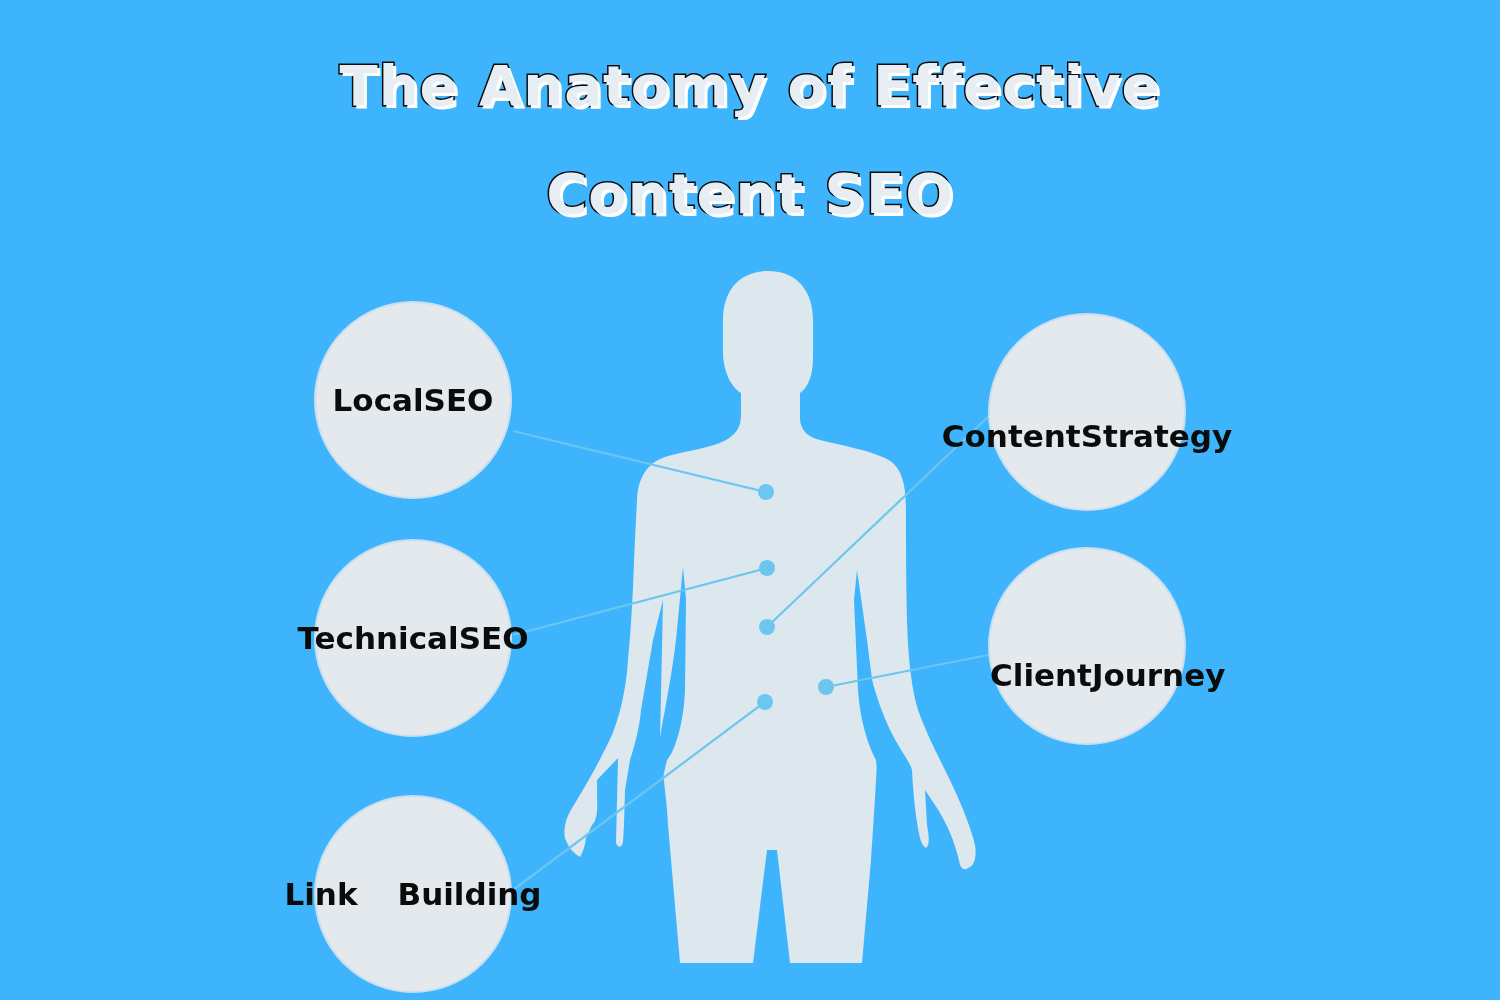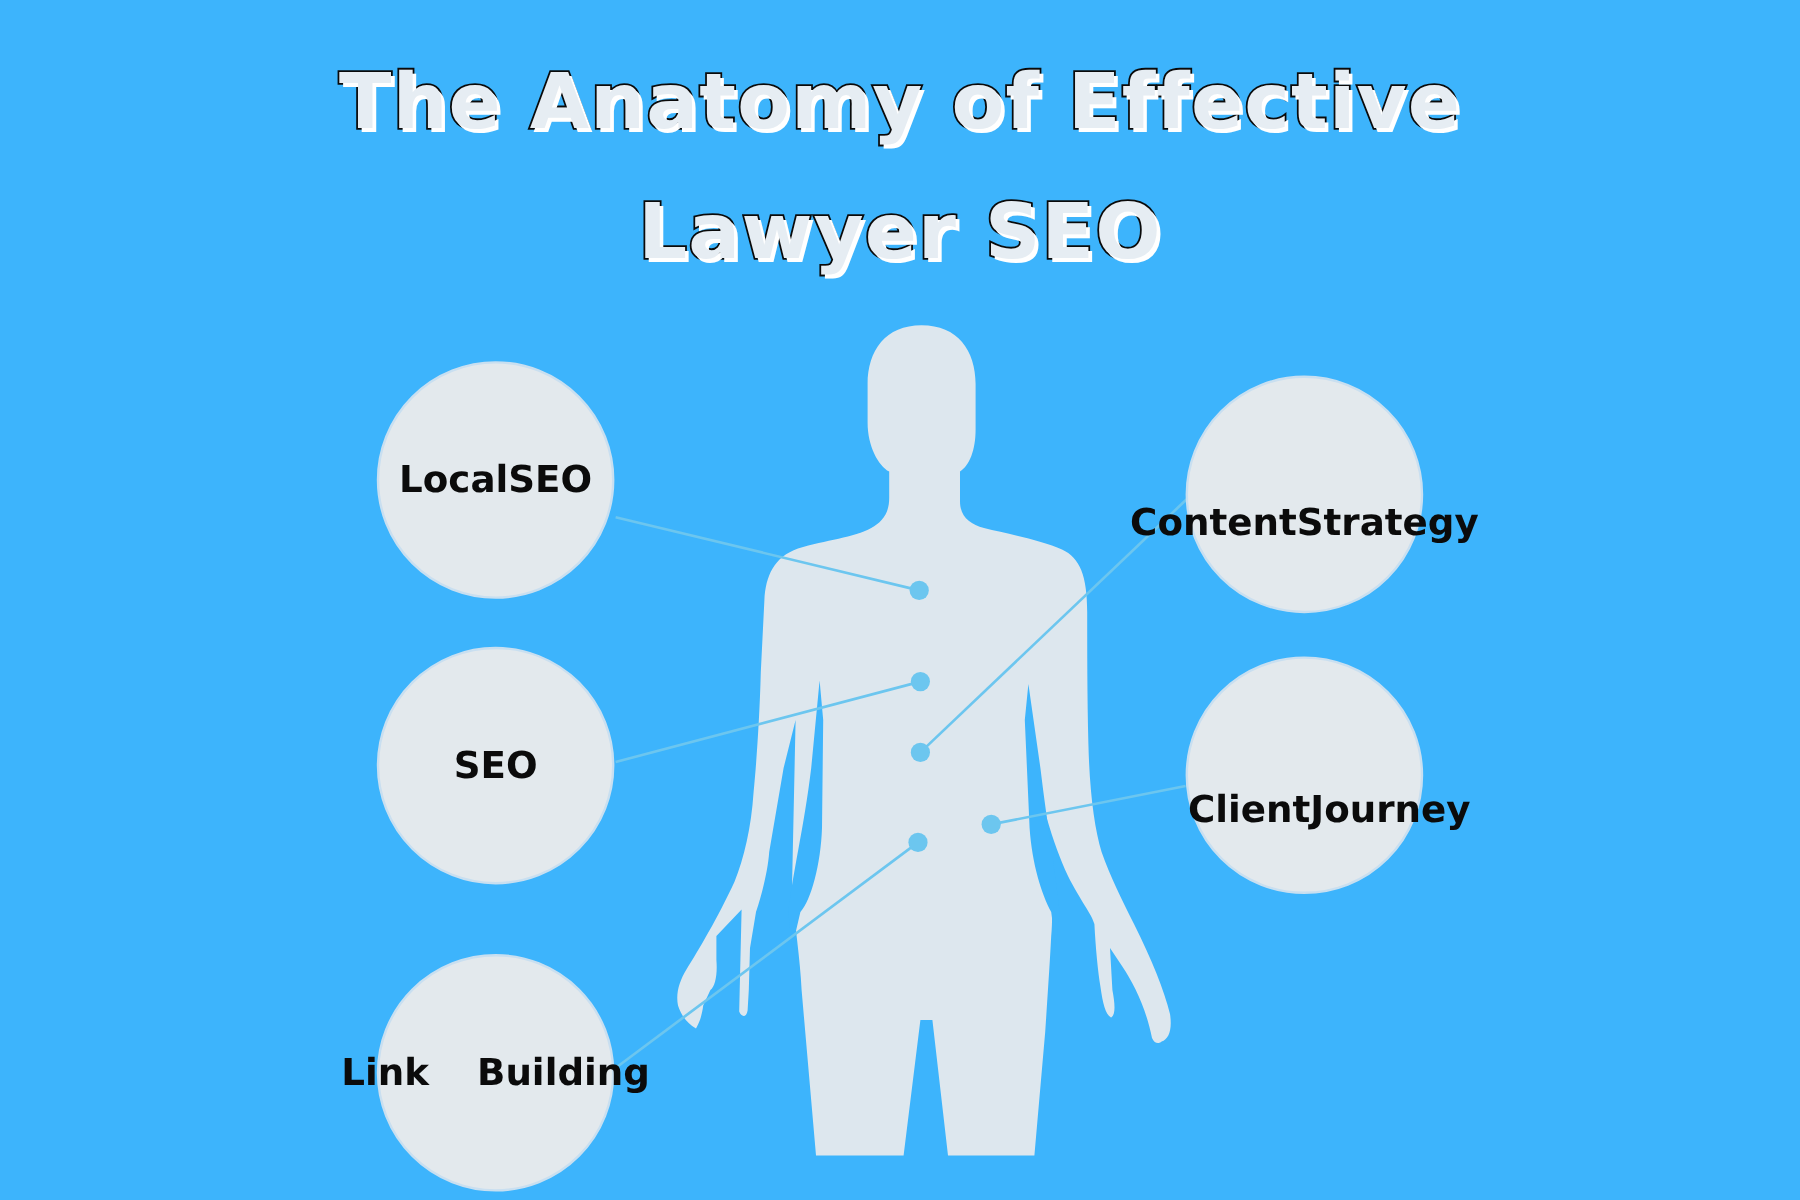--- a/index.html
+++ b/index.html
@@ -1,41 +1,41 @@
 <!DOCTYPE html>
 <html><head>
 <meta charset="utf-8">
 <style>
   html, body { margin: 0; padding: 0; }
   body { width: 1500px; height: 1000px; overflow: hidden; background: #3db4fc; position: relative; font-family: "DejaVu Sans", sans-serif; }
   .title {
     position: absolute; left: 0; width: 1500px; text-align: center;
     font-family: "DejaVu Sans", sans-serif; font-weight: bold;
-    font-size: 64px; line-height: 108px; color: #e6edf3;
+    font-size: 56px; line-height: 108px; color: #e6edf3;
     -webkit-text-stroke: 3px #0a0a0a; paint-order: stroke fill;
     text-shadow: 3px 3px 0 #ffffff;
     letter-spacing: 1px;
   }
   .title.l1 { top: 32px; }
   .title.l2 { top: 140px; }
   svg.art { position: absolute; left: 0; top: 0; }
   .bubble {
     position: absolute; width: 198px; height: 198px; border-radius: 50%;
     background: #e3e9ed; border: 2px solid #c9dff0;
     display: flex; flex-direction: row; align-items: center; justify-content: center;
     font-family: "DejaVu Sans", sans-serif; font-weight: bold; font-size: 31px; line-height: 42px;
     color: #0b0b0b; text-align: center; box-sizing: border-box;
   }
   .bubble span { display: block; white-space: nowrap; }
 </style>
 </head>
 <body>
 
 <div class="title l1">The Anatomy of Effective</div>
-<div class="title l2">Lawyer SEO</div>
+<div class="title l2">Content SEO</div>
 
 <svg class="art" width="1500" height="1000" viewBox="0 0 1500 1000">
 
   <g fill="#dde7ee">
 
     <path d="M768 271 C 738 271 723 292 723 320 L 723 352 C 723 372 732 388 741 393 L 741 415 C 741 428 735 435 726 440 C 712 448 688 450 665 457 C 645 464 638 480 637 500 L 634 560 C 633 600 630 640 628 660 C 626 690 620 715 612 735 C 598 765 582 792 572 808 C 566 818 563 828 565 838 C 568 847 573 853 580 857 C 583 852 585 846 586 838 L 592 825 C 596 822 598 812 597 800 L 597 780 L 618 758 L 616 843 C 618 848 622 848 623 842 L 624 825 L 625 790 L 630 760 C 635 745 640 725 641 710 L 653 640 L 663 600 L 660 740 C 662 770 667 800 668 825 L 680 963 L 753 963 L 767 850 L 777 850 L 790 963 L 862 963 L 871 860 C 873 830 875 800 876 780 C 878 760 876 720 872 690 L 865 650 L 856 585 L 862 630 C 865 660 876 700 890 730 C 900 750 910 762 912 770 C 913 790 915 810 917 822 C 919 836 921 845 926 848 C 930 845 929 836 927 825 L 925 790 L 935 805 C 945 820 955 840 960 865 C 962 870 966 870 968 868 C 974 866 977 858 975 845 C 970 825 960 800 945 770 C 935 750 925 730 918 710 C 912 690 908 660 907 620 C 906 580 906 540 906 510 C 906 480 900 465 885 458 C 868 450 840 445 820 440 C 808 437 800 430 800 418 L 800 393 C 808 388 813 375 813 358 L 813 320 C 813 292 798 271 768 271 Z"></path>
 
   </g>
   <g fill="#3db4fc">
     <path d="M683 567 L 686 600 L 685 690 C 684 720 676 750 667 760 L 660 790 L 657 760 C 660 730 670 690 676 640 Z"></path>
@@ -56,20 +56,21 @@
     <circle cx="767" cy="627" r="8"></circle>
     <circle cx="826" cy="687" r="8"></circle>
   </g>
 </svg>
 
 <div class="bubble" style="left:314px; top:301px;">
   <span>Local</span>
   <span>SEO</span>
 </div>
 <div class="bubble" style="left:314px; top:539px; line-height:50px;">
+  <span>Technical</span>
   <span>SEO</span>
 </div>
 <div class="bubble" style="left:314px; top:795px;gap:40px;">
   <span>Link</span>
   <span>Building</span>
 </div>
 <div class="bubble" style="left:988px; top:313px; justify-content:center; padding-top:48px;">
   <span>Content</span>
   <span>Strategy</span>
 </div>

